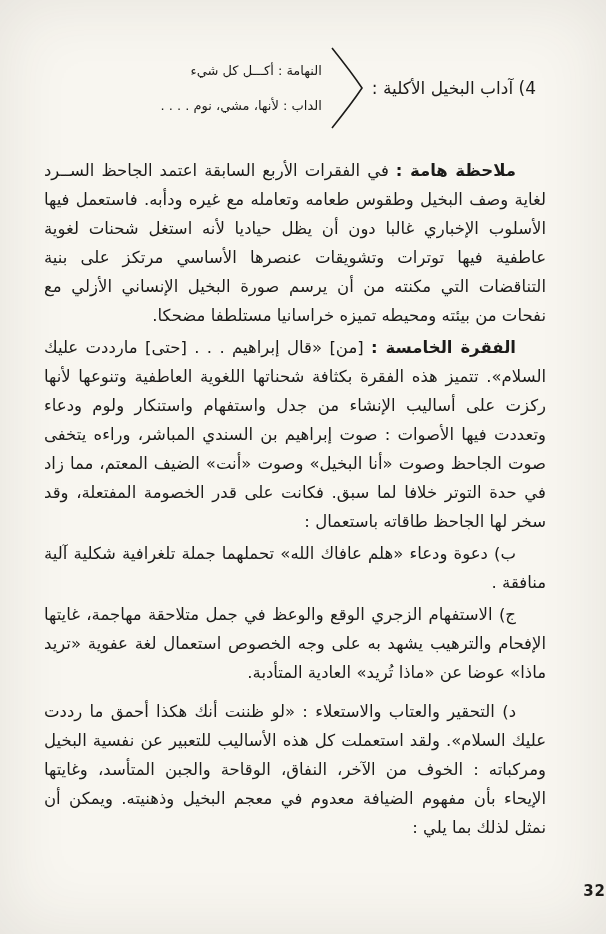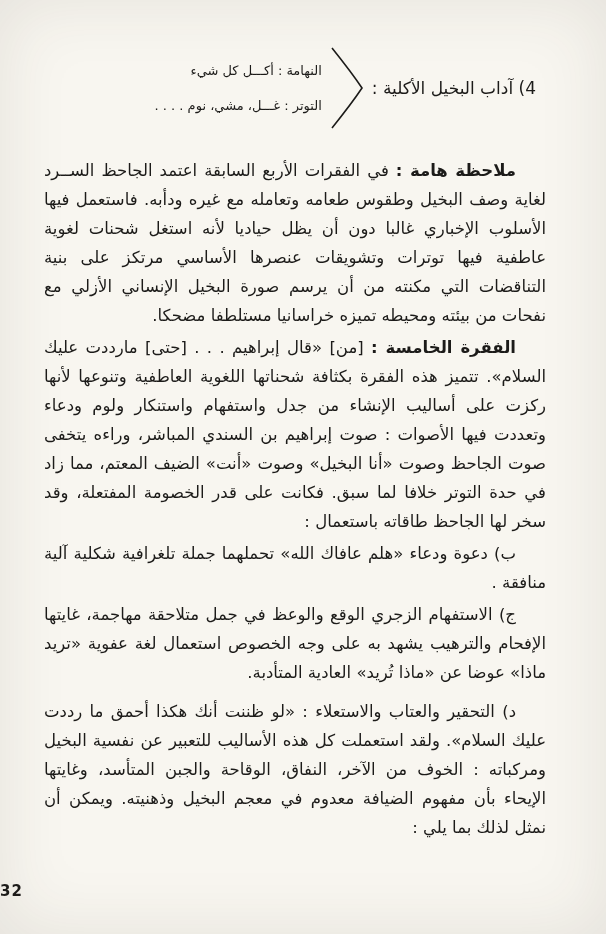--- a/index.html
+++ b/index.html
@@ -46,40 +46,40 @@
     text-align:justify;
   }
   .para{margin:0 16px 3px 0;text-indent:30px;}
   .para.gap-top{margin-top:10px;}
   .lead{font-weight:bold;}
   
   .page-number{
     position:absolute;
     left:0;right:0;
     bottom:34px;
-    text-align:left;
+    text-align:right;
     font-weight:bold;
     font-size:15px;
     letter-spacing:1px;
     direction:ltr;
   }
 </style>
 </head>
 <body>
 
 <div class="page">
 
   <div class="diagram">
     <div class="diagram-heading">4) آداب البخيل الأكلية :</div>
     <svg class="brace" width="34" height="86" viewBox="0 0 34 86" aria-hidden="true">
       <path d="M2 3 Q22 28 32 43 Q22 58 2 83" fill="none" stroke="currentColor" stroke-width="1.6"></path>
     </svg>
     <div class="diagram-items">
       <div class="diagram-item">النهامة : أكـــل كل شيء</div>
-      <div class="diagram-item">التوتر : غـــل، مشي، نوم . . . .</div>
+      <div class="diagram-item">الداب : لأنها، مشي، نوم . . . .</div>
     </div>
   </div>
 
   <div class="content">
     <p class="para"><b class="lead">ملاحظة هامة :</b> <span>في الفقرات الأربع السابقة اعتمد الجاحظ الســرد لغاية وصف البخيل وطقوس طعامه وتعامله مع غيره ودأبه. فاستعمل فيها الأسلوب الإخباري غالبا دون أن يظل حياديا لأنه استغل شحنات لغوية عاطفية فيها توترات وتشويقات عنصرها الأساسي مرتكز على بنية التناقضات التي مكنته من أن يرسم صورة البخيل الإنساني الأزلي مع نفحات من بيئته ومحيطه تميزه خراسانيا مستلطفا مضحكا.</span></p>
 
     <p class="para"><b class="lead">الفقرة الخامسة :</b> <span>[من] «قال إبراهيم . . . [حتى] مارددت عليك السلام». تتميز هذه الفقرة بكثافة شحناتها اللغوية العاطفية وتنوعها لأنها ركزت على أساليب الإنشاء من جدل واستفهام واستنكار ولوم ودعاء وتعددت فيها الأصوات : صوت إبراهيم بن السندي المباشر، وراءه يتخفى صوت الجاحظ وصوت «أنا البخيل» وصوت «أنت» الضيف المعتم، مما زاد في حدة التوتر خلافا لما سبق. فكانت على قدر الخصومة المفتعلة، وقد سخر لها الجاحظ طاقاته باستعمال :</span></p>
 
 
     <p class="para"><span>ب) دعوة ودعاء «هلم عافاك الله» تحملهما جملة تلغرافية شكلية آلية منافقة .</span></p>

